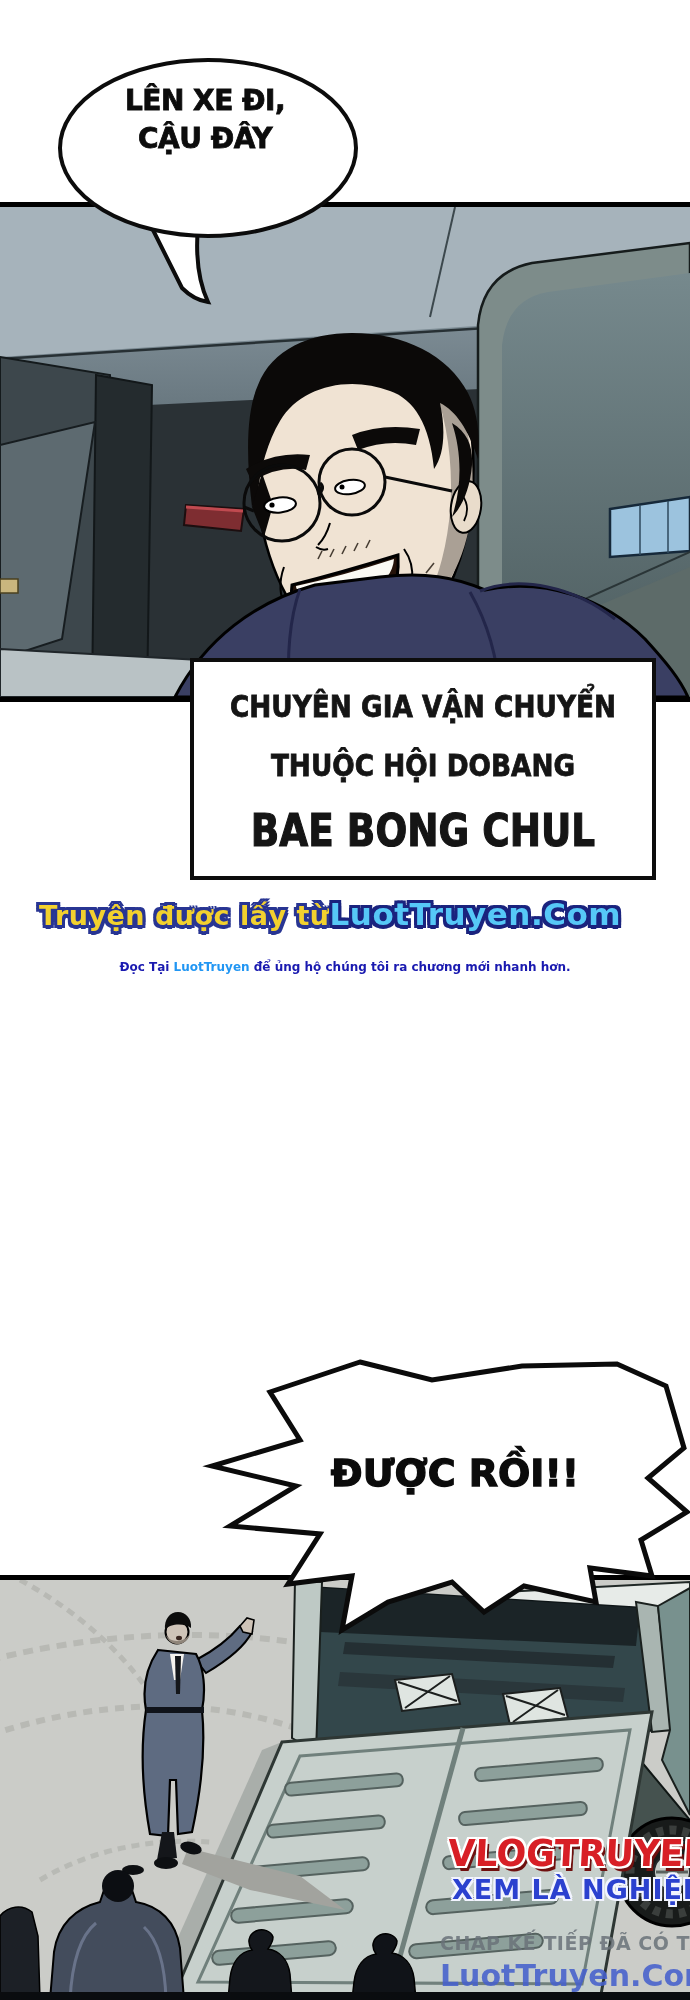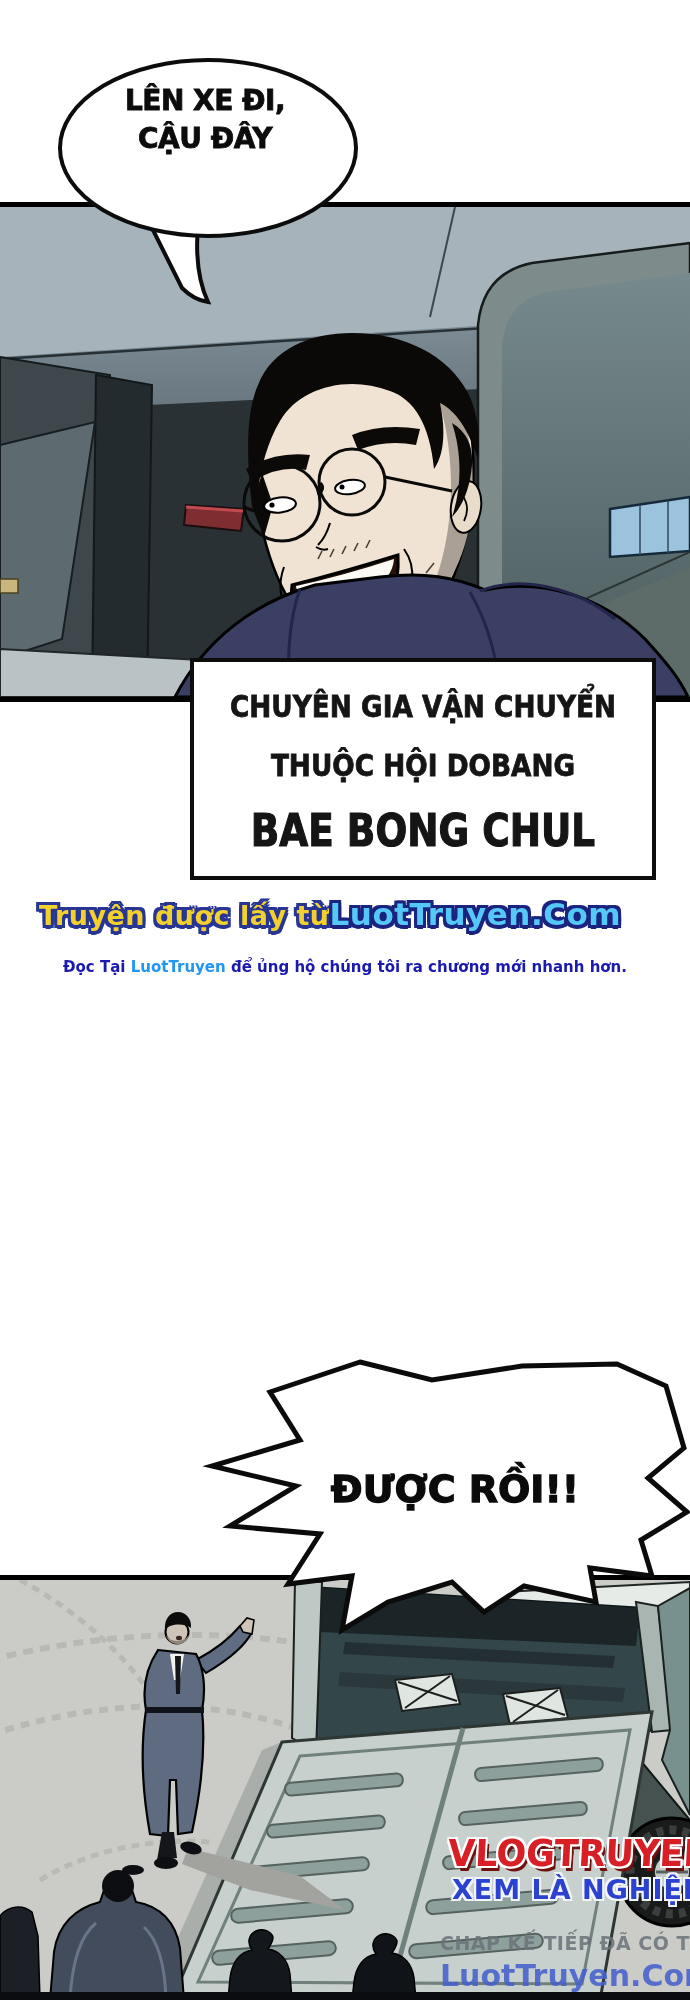--- a/index.html
+++ b/index.html
@@ -11,21 +11,21 @@
   #panel2{top:1575px;height:425px;border-top:5px solid #000;z-index:1;}
 
   
   .bubble-top{position:absolute;left:30px;top:48px;width:350px;height:260px;z-index:6;}
   .bubble-top .txt{position:absolute;left:0;top:34px;width:350px;text-align:center;
      font-size:28px;font-weight:bold;line-height:38px;color:#0c0c0c;
      -webkit-text-stroke:0.8px #0c0c0c;letter-spacing:-0.5px;}
 
   
   .bubble-shout{position:absolute;left:190px;top:1346px;width:505px;height:292px;z-index:6;}
-  .bubble-shout .txt{position:absolute;left:85px;top:116px;width:360px;text-align:center;
+  .bubble-shout .txt{position:absolute;left:85px;top:100px;width:360px;text-align:center;
      font-size:38px;font-weight:bold;line-height:54px;color:#0b0b0b;
      -webkit-text-stroke:1.3px #0b0b0b;letter-spacing:0px;}
 
   
   .info-box{position:absolute;left:190px;top:658px;width:466px;height:222px;z-index:5;
      background:#ffffff;border:4px solid #0d0d0d;box-sizing:border-box;text-align:center;color:#151515;}
   .info-box .l{transform:scaleX(0.85);transform-origin:center;white-space:nowrap;
      font-weight:bold;-webkit-text-stroke:0.8px #151515;}
   .info-box .l1{margin-top:26px;font-size:31px;}
   .info-box .l2{margin-top:23px;font-size:31px;}
@@ -34,21 +34,21 @@
   
   .wm-lead{position:absolute;left:0;top:896px;width:660px;z-index:3;display:flex;
      justify-content:center;align-items:baseline;gap:0;white-space:nowrap;}
   .wm-yellow{font-size:27px;font-weight:bold;color:#f2d12e;letter-spacing:0.5px;
      text-shadow:-3px -3px 0 #283593,3px -3px 0 #283593,-3px 3px 0 #283593,3px 3px 0 #283593,
                  -3px 0 0 #283593,3px 0 0 #283593,0 -3px 0 #283593,0 4px 0 #283593;}
   .wm-site-top{font-size:31px;font-weight:bold;color:#56c8f7;letter-spacing:0.5px;
      text-shadow:-3px -3px 0 #1a237e,3px -3px 0 #1a237e,-3px 3px 0 #1a237e,3px 3px 0 #1a237e,
                  -3px 0 0 #1a237e,3px 0 0 #1a237e,0 -3px 0 #1a237e,0 4px 0 #1a237e;}
   .wm-note{position:absolute;left:0;top:952px;width:690px;z-index:3;text-align:center;
-     font-size:15px;font-weight:bold;line-height:31px;color:#1a1ab0;}
+     font-size:12px;font-weight:bold;line-height:31px;color:#1a1ab0;}
   .wm-note .lk{color:#2196f3;}
 
   
   .fw{position:absolute;z-index:4;white-space:nowrap;font-weight:bold;text-align:center;}
   .fw-brand{left:448px;top:252px;width:245px;font-size:37px;letter-spacing:0px;color:#d81f26;
      transform:skewX(-3deg) scaleX(0.95);transform-origin:left;
      text-shadow:-2px -2px 0 #fff,2px -2px 0 #fff,-2px 2px 0 #fff,2px 2px 0 #fff,
                  0 -2px 0 #fff,0 2px 0 #fff,-2px 0 0 #fff,4px 5px 0 #70100f;}
   .fw-tagline{left:452px;top:294px;width:240px;font-size:27px;letter-spacing:1px;color:#2b41cf;
      text-shadow:-2px -2px 0 #f2f4ff,2px -2px 0 #f2f4ff,-2px 2px 0 #f2f4ff,2px 2px 0 #f2f4ff,

